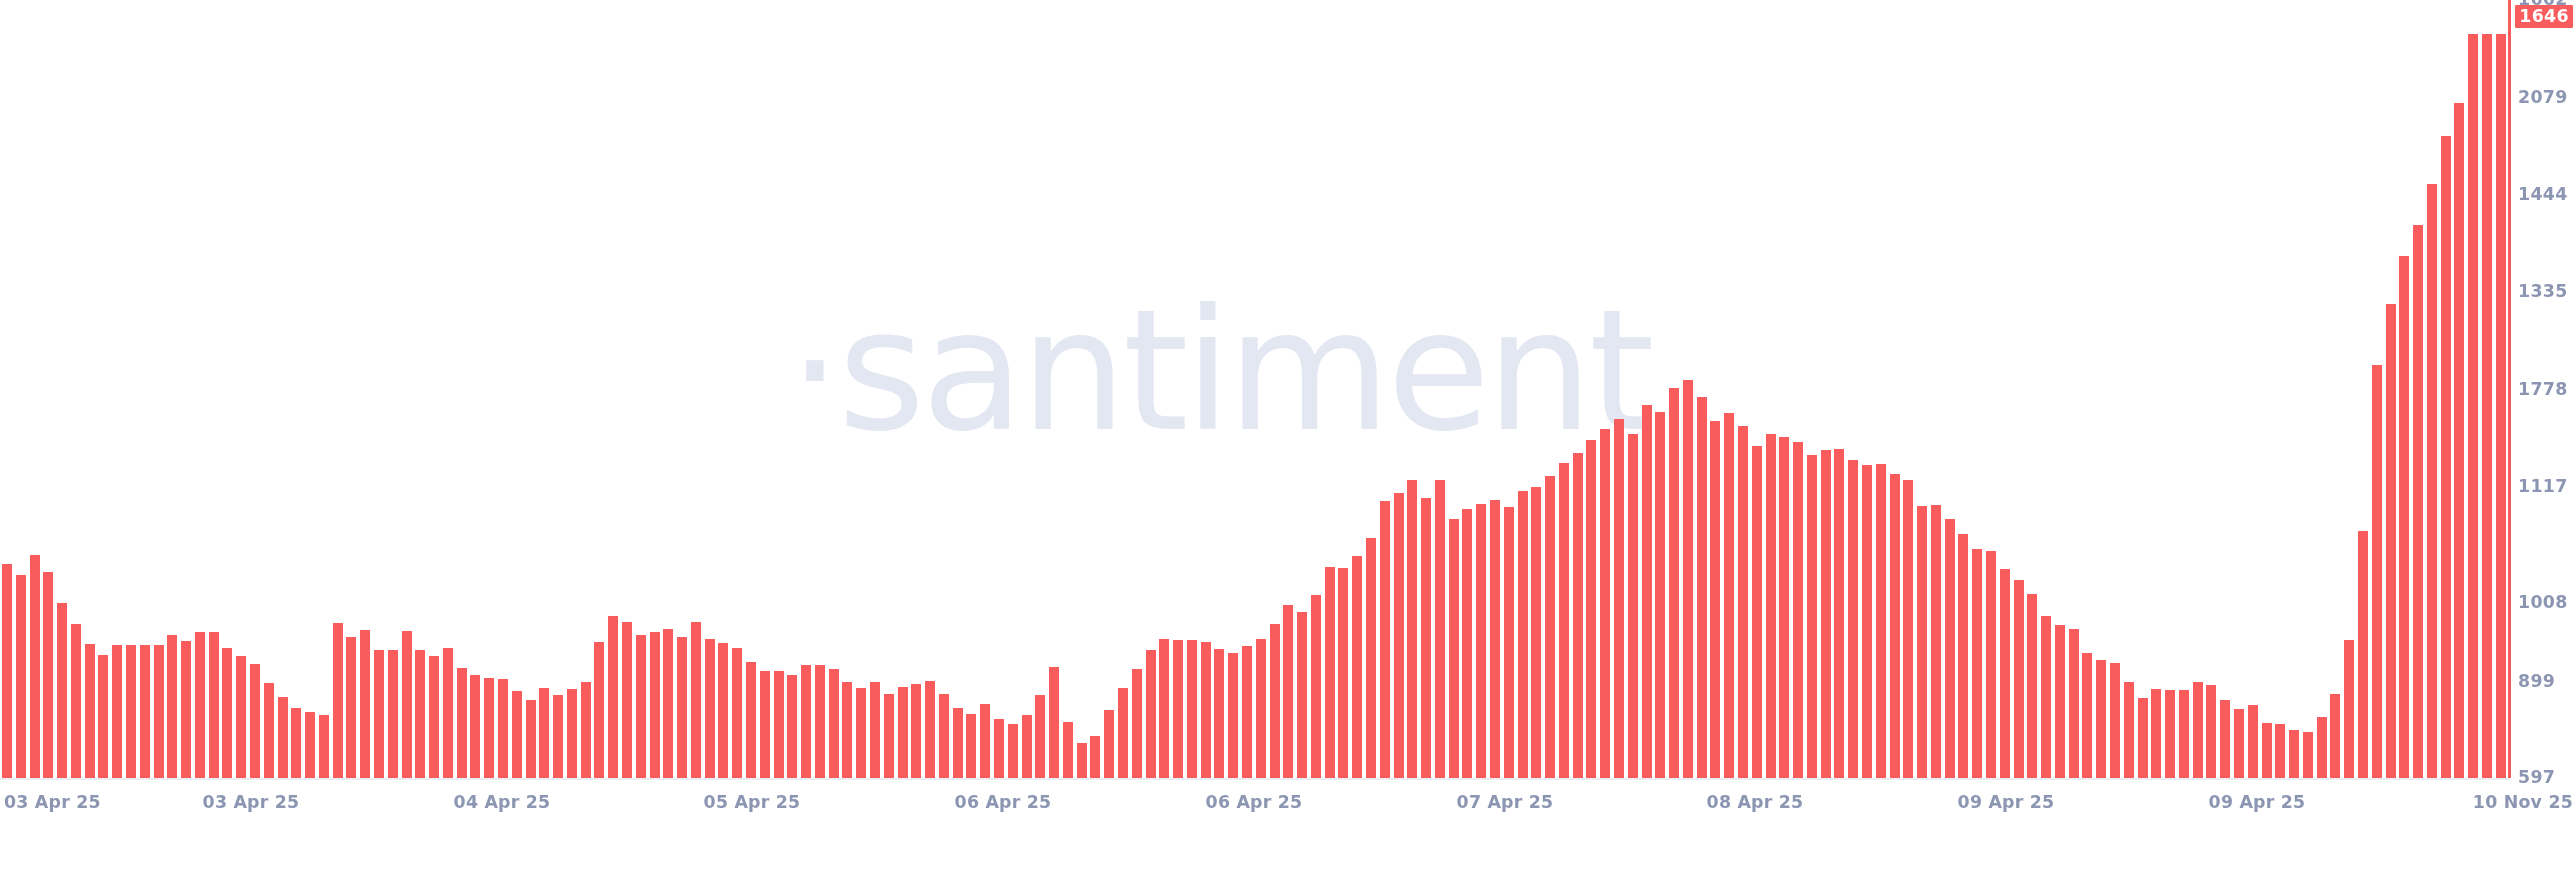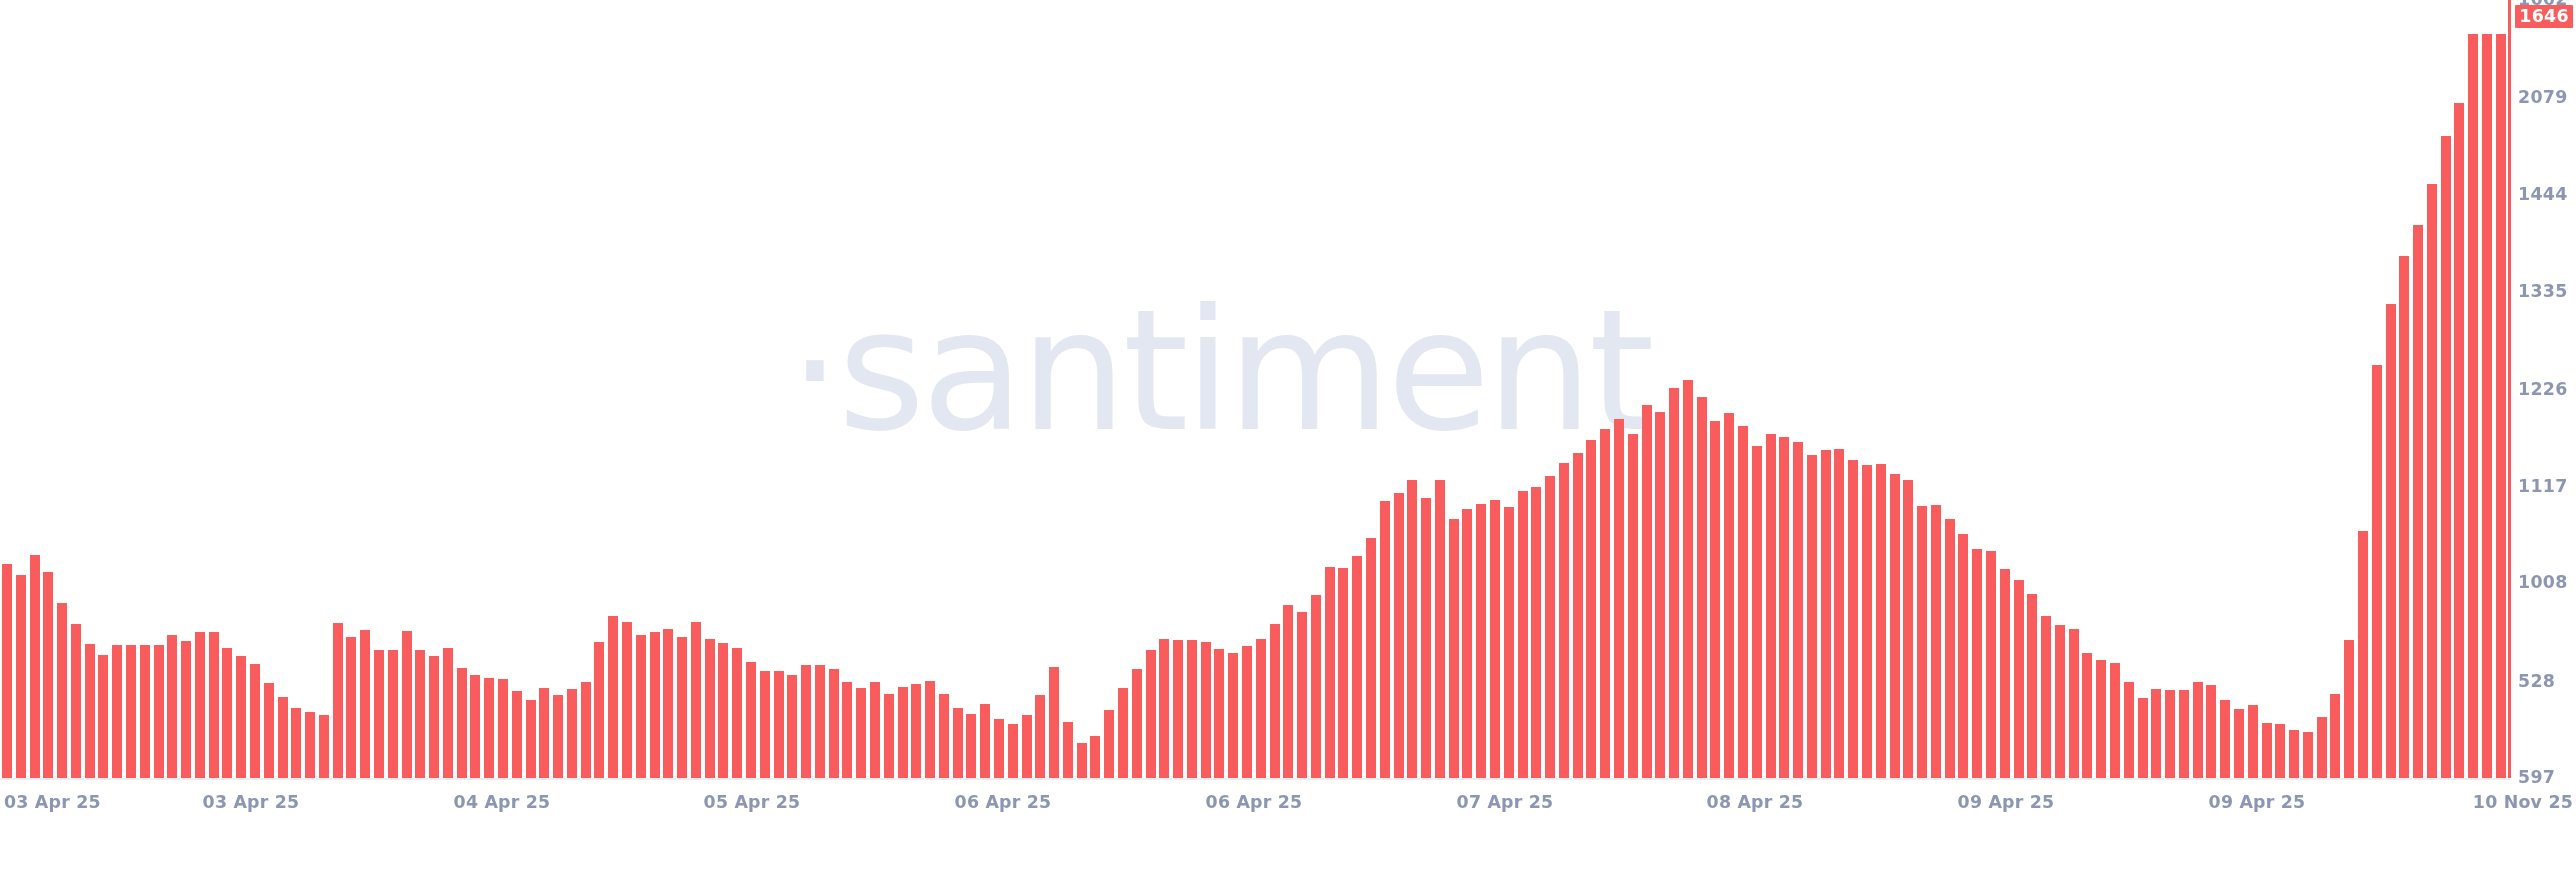--- a/index.html
+++ b/index.html
@@ -316,24 +316,24 @@
         <div class="bar" style="left: 2482px; width: 9.8px; height: 744px; background: rgb(249, 92, 92);"></div>
         <div class="bar" style="left: 2496px; width: 9.8px; height: 744px; background: rgb(249, 92, 92);"></div>
       </div>
   </div>
 
   <div class="yaxis-line"></div>
   <div class="xaxis-line"></div>
 
   <div class="ylabels" id="ylabels">
       <div class="ylabel" style="top: 767px;">597</div>
-      <div class="ylabel" style="top: 671px;">528</div>
-      <div class="ylabel" style="top: 572px;">1008</div>
+      <div class="ylabel" style="top: 671px;">899</div>
+      <div class="ylabel" style="top: 592px;">1008</div>
       <div class="ylabel" style="top: 476px;">1117</div>
-      <div class="ylabel" style="top: 379px;">1226</div>
+      <div class="ylabel" style="top: 379px;">1778</div>
       <div class="ylabel" style="top: 281px;">1335</div>
       <div class="ylabel" style="top: 184px;">1444</div>
       <div class="ylabel" style="top: 87px;">2079</div>
       <div class="ylabel" style="top: -10.7px;">1662</div>
       <div class="ylabel badge" style="top: 4.9px;">1646</div>
     </div>
   <div class="xlabels" id="xlabels">
       <div class="xlabel" style="transform: translateX(0px); left: 4px;">03 Apr 25</div>
       <div class="xlabel" style="left: 251px;">03 Apr 25</div>
       <div class="xlabel" style="left: 502px;">04 Apr 25</div>

